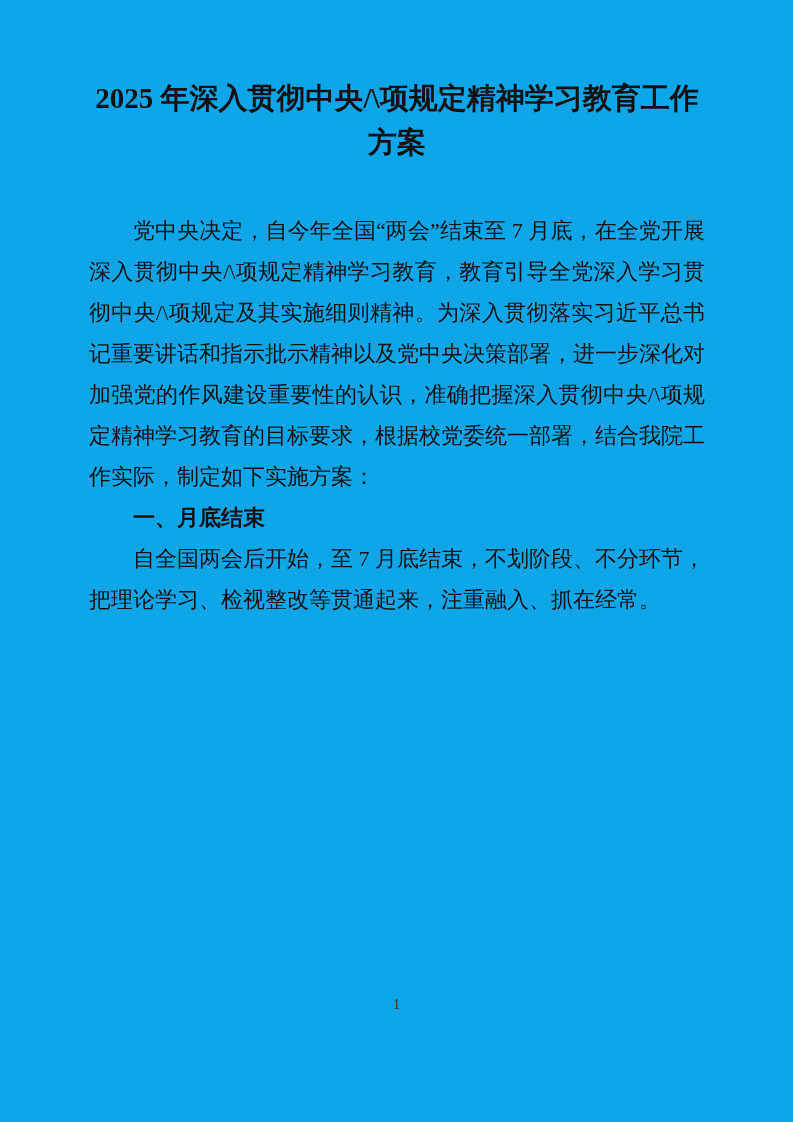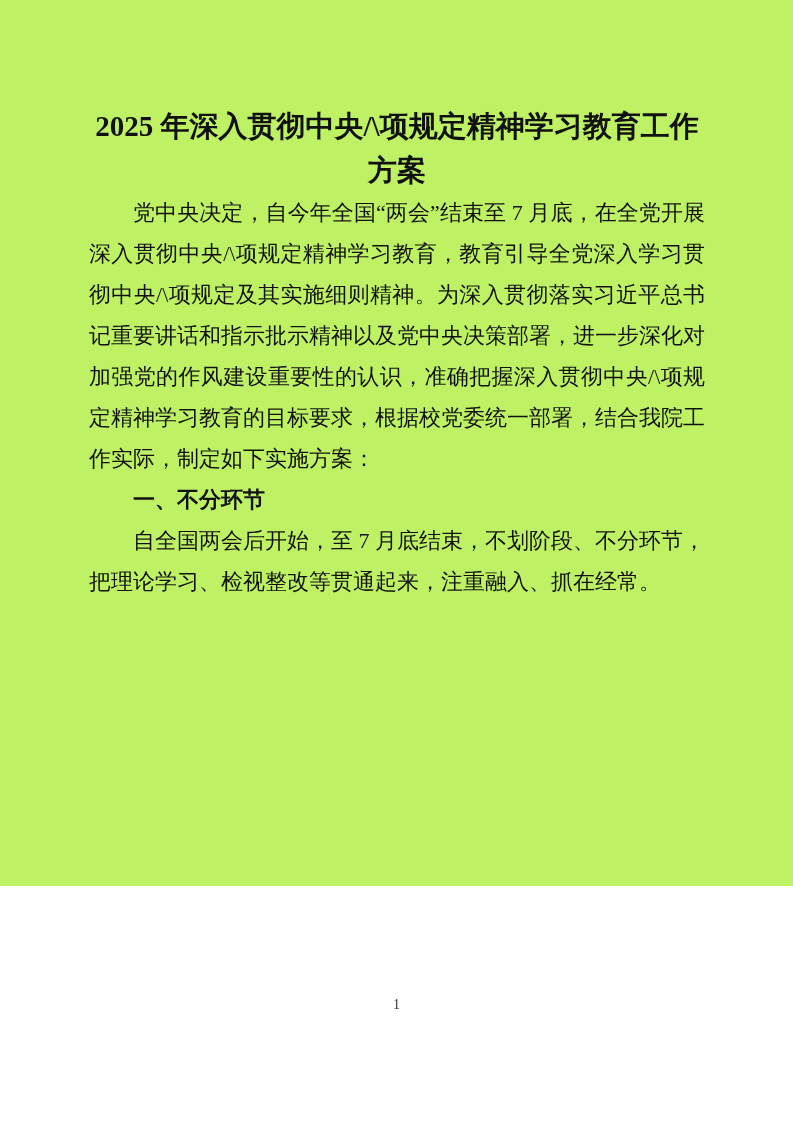--- a/index.html
+++ b/index.html
@@ -11,35 +11,36 @@
     width: 793px;
     height: 1122px;
     position: relative;
     font-family: "Liberation Serif", "DejaVu Serif", serif;
     color: #111111;
     overflow: hidden;
   }
   .page {
     box-sizing: border-box;
     width: 793px;
-    height: 886px;
-    padding: 104px 88px 0 89px;
+    height: 1122px;
+    padding: 76px 88px 0 89px;
     position: relative;
-    background: #bef264;
+    background: #0ea5e9;
   }
   .doc-title {
     font-size: 29px;
     font-weight: bold;
     line-height: 44px;
     text-align: center;
     max-width: 606px;
     margin: 0 auto;
     word-break: break-all;
   }
   .doc-body {
+    margin-top: 46px;
   }
   .para {
     font-size: 22px;
     line-height: 41px;
     margin: 0;
     text-align: justify;
     text-justify: inter-ideograph;
     text-indent: 2em;
     word-break: break-all;
   }
@@ -65,21 +66,21 @@
 <body>
 
 <div class="page">
 
   <h1 class="doc-title">2025 年深入贯彻中央/\项规定精神学习教育工作方案</h1>
 
   <div class="doc-body">
 
     <p class="para">党中央决定，自今年全国“两会”结束至 7 月底，在全党开展深入贯彻中央/\项规定精神学习教育，教育引导全党深入学习贯彻中央/\项规定及其实施细则精神。为深入贯彻落实习近平总书记重要讲话和指示批示精神以及党中央决策部署，进一步深化对加强党的作风建设重要性的认识，准确把握深入贯彻中央/\项规定精神学习教育的目标要求，根据校党委统一部署，结合我院工作实际，制定如下实施方案：</p>
 
-    <p class="heading">一、不分环节</p>
+    <p class="heading">一、月底结束</p>
 
 
 
     <p class="para">自全国两会后开始，至 7 月底结束，不划阶段、不分环节，把理论学习、检视整改等贯通起来，注重融入、抓在经常。</p>
 
   </div>
 
   <div class="page-footer">
     <span>1</span>
   </div>

